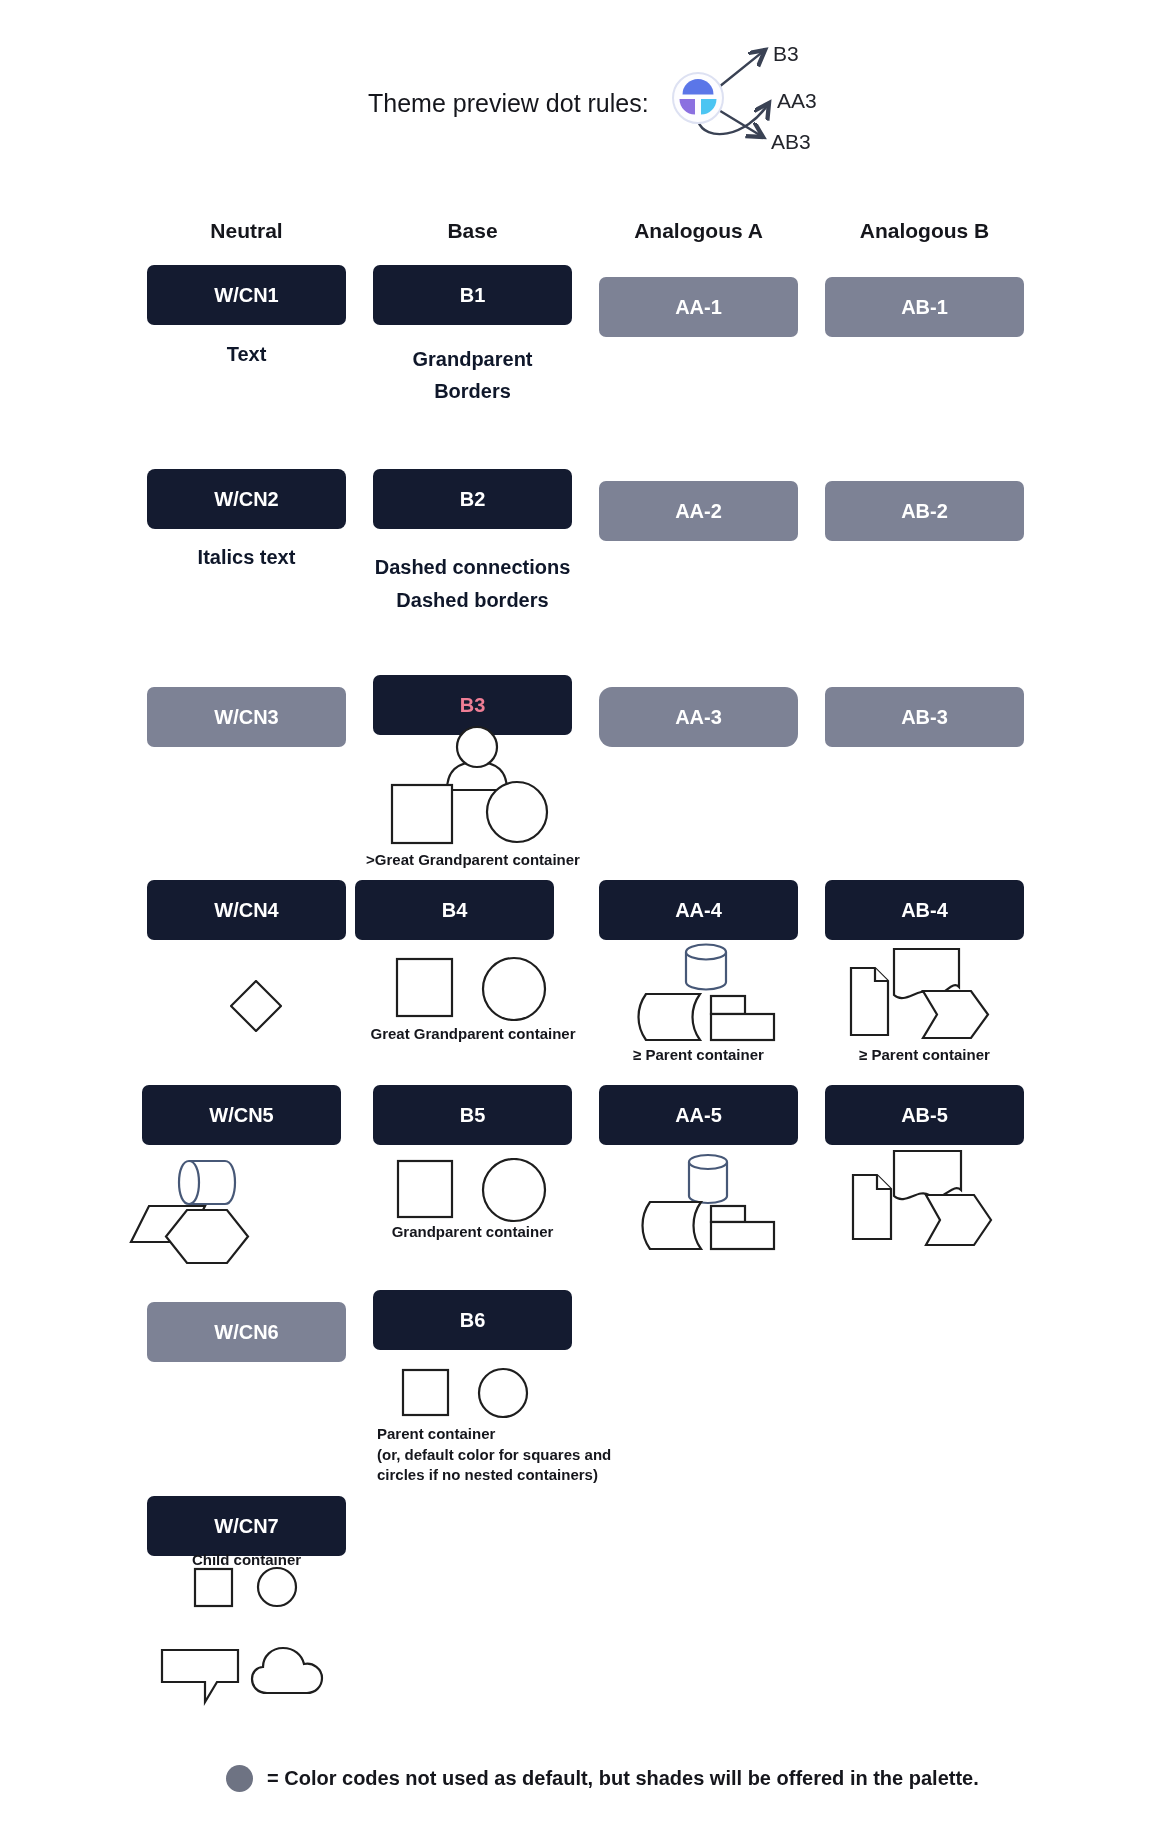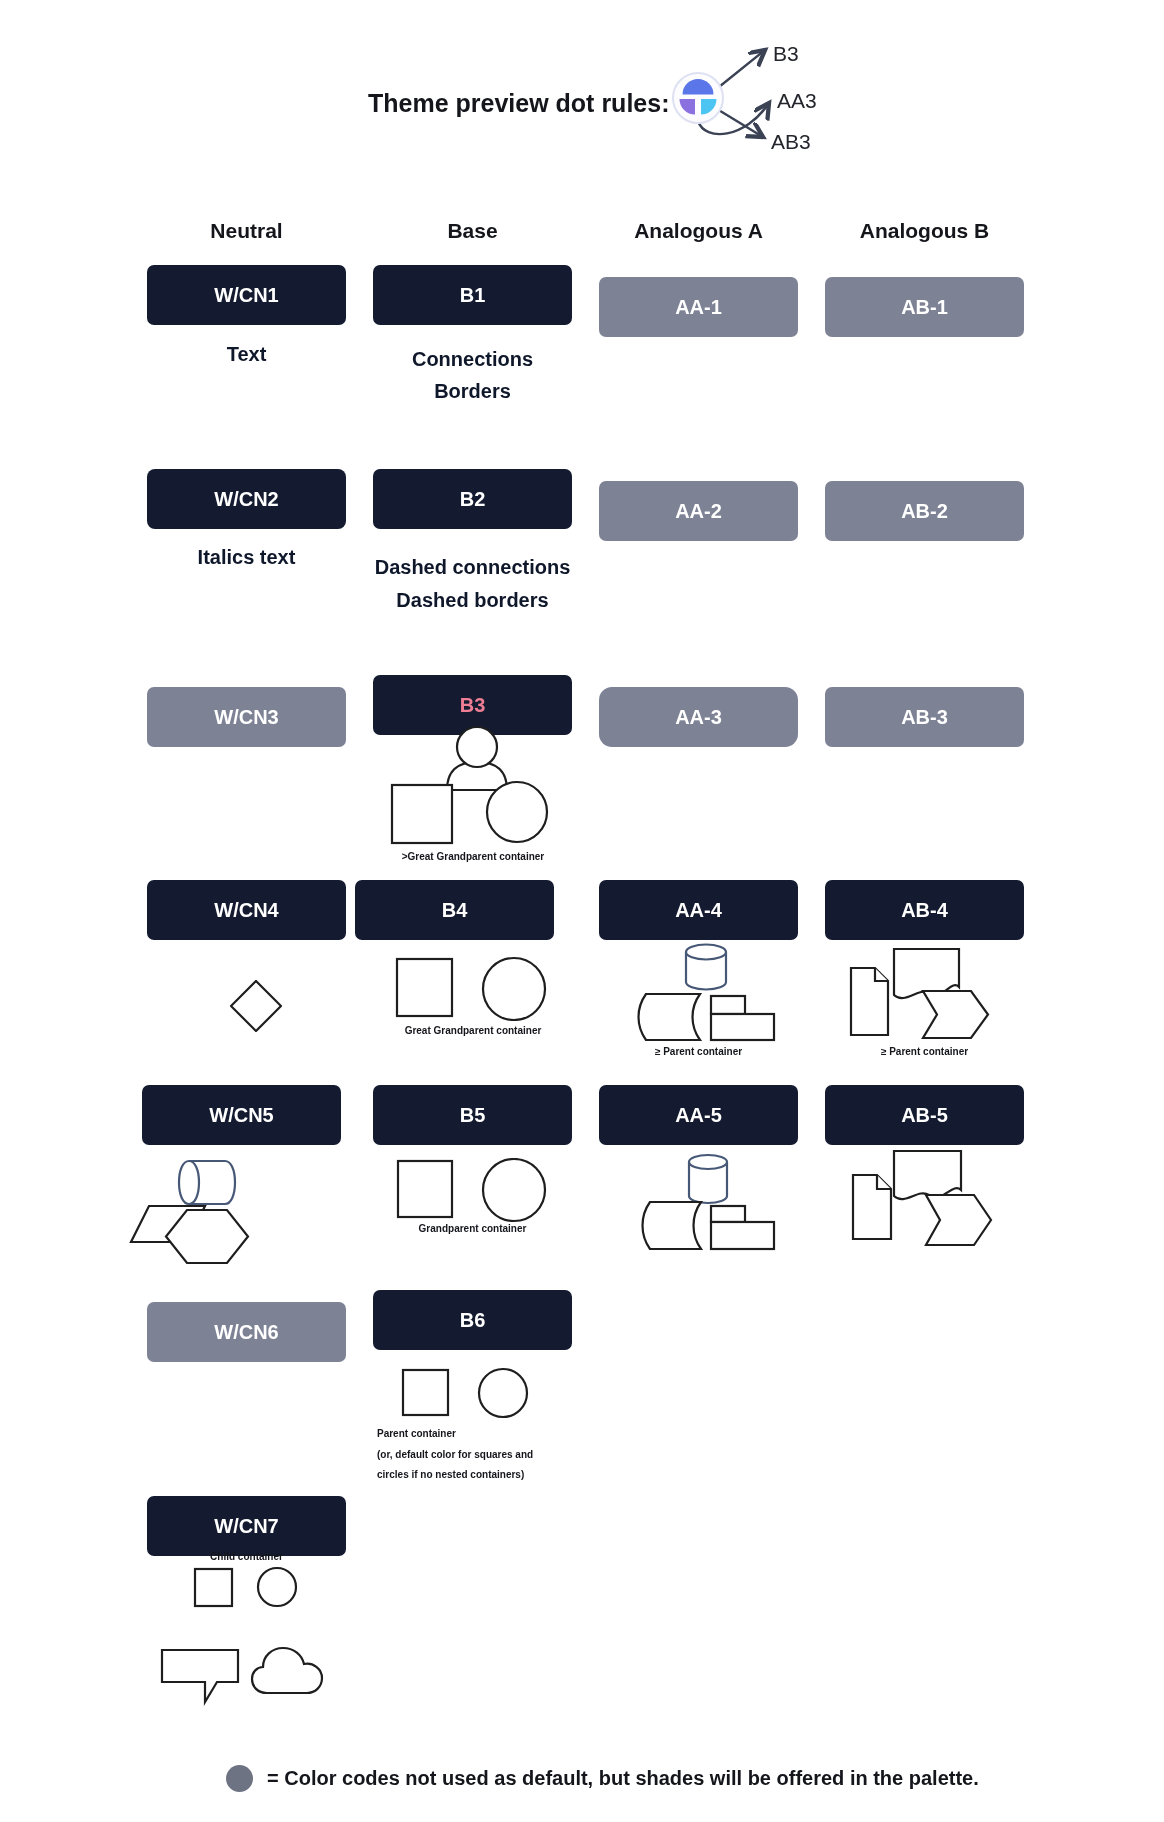--- a/index.html
+++ b/index.html
@@ -1,29 +1,29 @@
 <!DOCTYPE html>
 <html style="--dark-swatch: #141b30; --gray-swatch: #7d8295; --b3-text: #ef7e95; --legend-dot: #6e7383; --arrow: #3a4254;"><head>
 <meta charset="utf-8">
 <style>
   html,body{margin:0;padding:0;background:#ffffff;}
   #canvas{position:relative;width:1164px;height:1822px;background:#ffffff;overflow:hidden;
           font-family:"Liberation Sans","DejaVu Sans",sans-serif;color:#15161c;}
   .abs{position:absolute;}
-  .title{font-size:25px;font-weight:700;color:#15161c;white-space:nowrap;}
+  .title{font-size:25px;font-weight:400;color:#15161c;white-space:nowrap;}
   .dotlabel{font-size:21px;font-weight:500;color:#23252c;white-space:nowrap;}
   .colhead{width:199px;text-align:center;font-size:21px;font-weight:700;}
   .swatch{width:199px;height:60px;border-radius:7px;display:flex;align-items:center;justify-content:center;
           font-size:20px;font-weight:700;color:#ffffff;}
   .swatch.dark{background:var(--dark-swatch,#141b30);}
   .swatch.gray{background:var(--gray-swatch,#7d8295);margin-top:12px;}
   .swatch .pink{color:var(--b3-text,#ef7e95);}
   .note{font-size:20px;font-weight:700;color:#0f172a;text-align:center;width:199px;}
   .note span{display:block;}
-  .smallnote{font-size:10px;font-weight:700;color:#15161c;text-align:center;white-space:nowrap;}
+  .smallnote{font-size:15px;font-weight:700;color:#15161c;text-align:center;white-space:nowrap;}
   .smallnote.left{text-align:left;}
   .smallnote span{display:block;line-height:20.5px;}
   .lh32 span{line-height:32px;}
   .lh33 span{line-height:33px;}
   .legend-dot{width:27px;height:27px;border-radius:50%;background:var(--legend-dot,#6e7383);}
   .legend-text{font-size:20px;font-weight:700;white-space:nowrap;}
   svg{display:block;}
   .blk{stroke:#1e1e1e;stroke-width:2.2;fill:#ffffff;}
   .nvy{stroke:#475877;stroke-width:2.2;fill:#ffffff;}
   .arrow{stroke:#3a4254;stroke-width:2.4;fill:none;stroke-linecap:round;}
@@ -65,21 +65,21 @@
       <span>B1</span>
     </div>
   <div class="abs swatch gray" style="left:599px;top:265px;">
       <span>AA-1</span>
     </div>
   <div class="abs swatch gray" style="left:825px;top:265px;">
       <span>AB-1</span>
     </div>
   <div class="abs note" style="left:147px;top:343px;">Text</div>
   <div class="abs note lh32" style="left:373px;top:343px;">
-    <span>Connections</span>
+    <span>Grandparent</span>
     <span>Borders</span>
   </div>
 
   <div class="abs swatch dark" style="left:147px;top:469px;border-radius:8px;">
       <span>W/CN2</span>
     </div>
   <div class="abs swatch dark" style="left:373px;top:469px;">
       <span>B2</span>
     </div>
   <div class="abs swatch gray" style="left:599px;top:469px;">

